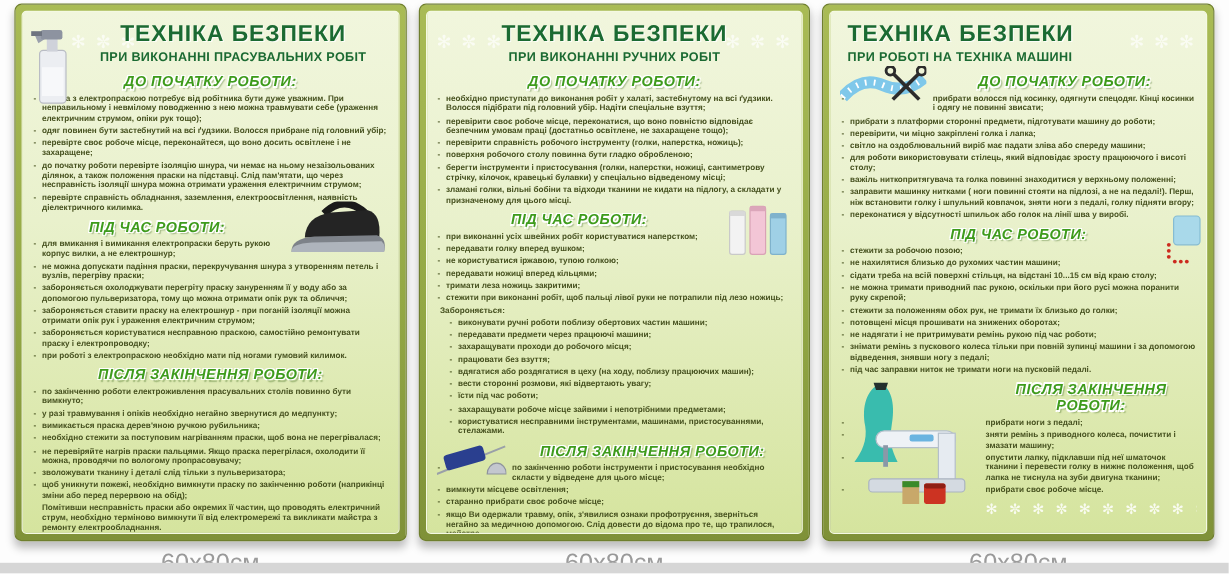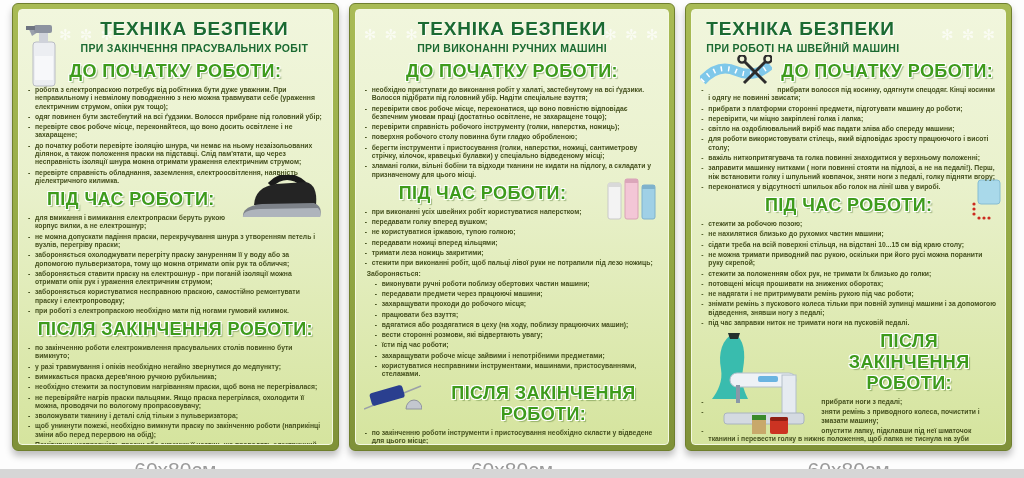--- a/index.html
+++ b/index.html
@@ -16,23 +16,23 @@
     background:linear-gradient(180deg,#f1f6dd 0%,#e9f1cc 38%,#dcea b0 70%,#d3e39c 100%);
     background:linear-gradient(180deg,#f1f6dd 0%,#e9f1cc 40%,#d5e49e 100%); }
   .titlebox { position:relative; text-align:center; padding:2px 0 3px 0; }
   .title { font-size:19px; font-weight:800; letter-spacing:0.8px; color:#1b6a32;
     text-shadow:1px 1px 0 rgba(255,255,255,0.8); }
   .subtitle { font-size:10.5px; font-weight:800; letter-spacing:0.3px; color:#1b6a32; margin-top:2px; }
   .p1 .titlebox { padding-left:38px; }
   .p3 .titlebox { text-align:left; padding-left:6px; }
   .orn { position:absolute; color:rgba(255,255,255,0.68); font-size:15px;
     letter-spacing:2px; white-space:nowrap; pointer-events:none; }
-  .sec-head { font-size:18px; font-weight:800; text-align:center; letter-spacing:0.4px;
+  .sec-head { font-size:12px; font-weight:800; text-align:center; letter-spacing:0.4px;
     color:#3e9b1c; margin:4px 0 4px 0;
-    text-shadow:-1px -1px 0 #fff,1px -1px 0 #fff,-1px 1px 0 #fff,1px 1px 0 #fff,2px 2px 1px rgba(40,90,10,0.35); }
+    text-shadow:-1px -1px 0 #fff,1px -1px 0 #fff,-1px 1px 0 #fff,1px 1px 0 #fff,2px 2px 1px rgba(40,90,10,0.35);font-style:italic; }
   ul.items { list-style:none; }
   ul.items li { position:relative; font-size:6.8px; line-height:1.22; font-weight:bold;
     color:#46511f; padding-left:8px; margin-bottom:2px; }
   ul.items li::before { content:"-"; position:absolute; left:1px; }
   ul.items.sub { margin-left:10px; }
   .lead, .note { font-size:6.8px; line-height:1.22; font-weight:bold; color:#46511f; }
   .lead { padding-left:3px; margin-bottom:2px; }
   .note { padding-left:8px; margin-top:1px; }
   .fl-r { float:right; margin-left:5px; }
   .fl-l { float:left; margin-right:5px; }
@@ -58,21 +58,21 @@
             <rect x="8" y="26" width="22" height="44" rx="3" fill="#eceef2" stroke="#b9bcc4" stroke-width="1"></rect>
             <rect x="10" y="40" width="18" height="24" fill="#f7f8fa"></rect>
             <rect x="14" y="16" width="9" height="11" fill="#cfd2da"></rect>
             <path d="M13,16 L3,11 L7,20 Z" fill="#9aa0ac"></path>
             <rect x="9" y="9" width="18" height="8" rx="2" fill="#8d93a0"></rect>
             <rect x="1" y="10" width="9" height="4" fill="#6e7480"></rect>
           </svg>
         </div>
         <div class="titlebox">
           <div class="title">ТЕХНІКА БЕЗПЕКИ</div>
-          <div class="subtitle">ПРИ ЗАКІНЧЕННЯ ПРАСУВАЛЬНИХ РОБІТ</div>
+          <div class="subtitle">ПРИ ВИКОНАННІ ПРАСУВАЛЬНИХ РОБІТ</div>
         </div>
         <div class="sec">
           <div class="sec-head">ДО ПОЧАТКУ РОБОТИ:</div>
           <ul class="items">
               <li>робота з електропраскою потребує від робітника бути дуже уважним. При неправильному і невмілому поводженню з нею можна травмувати себе (ураження електричним струмом, опіки рук тощо);</li>
               <li>одяг повинен бути застебнутий на всі ґудзики. Волосся прибране під головний убір;</li>
               <li>перевірте своє робоче місце, переконайтеся, що воно досить освітлене і не захаращене;</li>
               <li>до початку роботи перевірте ізоляцію шнура, чи немає на ньому незаізольованих ділянок, а також положення праски на підставці. Слід пам'ятати, що через несправність ізоляції шнура можна отримати ураження електричним струмом;</li>
               <li>перевірте справність обладнання, заземлення, електроосвітлення, наявність діелектричного килимка.</li>
             </ul>
@@ -111,21 +111,21 @@
         </div>
       </div>
     </div>
 
     <div class="poster p2">
       <div class="inner">
         <span class="orn" style="left:8px; top:16px;">✻ ✼ ✻</span>
         <span class="orn" style="right:8px; top:16px;">✻ ✼ ✻</span>
         <div class="titlebox">
           <div class="title">ТЕХНІКА БЕЗПЕКИ</div>
-          <div class="subtitle">ПРИ ВИКОНАННІ РУЧНИХ МАШИНІ</div>
+          <div class="subtitle">ПРИ ВИКОНАННІ РУЧНИХ РОБІТ</div>
         </div>
         <div class="sec">
           <div class="sec-head">ДО ПОЧАТКУ РОБОТИ:</div>
           <ul class="items">
               <li>необхідно приступати до виконання робіт у халаті, застебнутому на всі ґудзики. Волосся підібрати під головний убір. Надіти спеціальне взуття;</li>
               <li>перевірити своє робоче місце, переконатися, що воно повністю відповідає безпечним умовам праці (достатньо освітлене, не захаращене тощо);</li>
               <li>перевірити справність робочого інструменту (голки, наперстка, ножиць);</li>
               <li>поверхня робочого столу повинна бути гладко обробленою;</li>
               <li>берегти інструменти і пристосування (голки, наперстки, ножиці, сантиметрову стрічку, кілочок, кравецькі булавки) у спеціально відведеному місці;</li>
               <li>зламані голки, вільні бобіни та відходи тканини не кидати на підлогу, а складати у призначеному для цього місці.</li>
@@ -182,21 +182,21 @@
 
         </div>
       </div>
     </div>
 
     <div class="poster p3">
       <div class="inner">
         <span class="orn" style="right:8px; top:16px;">✻ ✼ ✻</span>
         <div class="titlebox">
           <div class="title">ТЕХНІКА БЕЗПЕКИ</div>
-          <div class="subtitle">ПРИ РОБОТІ НА ШВЕЙНІЙ МАШИНІ</div>
+          <div class="subtitle">ПРИ РОБОТІ НА ТЕХНІКА МАШИНІ</div>
         </div>
         <div class="abs" style="right:4px; top:168px;">
           <svg width="30" height="44" viewBox="0 0 30 44">
             <rect x="7" y="2" width="22" height="24" rx="3" fill="#a9d9ea" stroke="#86bcd2"></rect>
             <circle cx="3" cy="26" r="1.6" fill="#cc2a1e"></circle>
               <circle cx="3" cy="31" r="1.6" fill="#cc2a1e"></circle>
             <circle cx="3" cy="36" r="1.6" fill="#cc2a1e"></circle>
               <circle cx="8" cy="40" r="1.6" fill="#cc2a1e"></circle>
             <circle cx="13" cy="40" r="1.6" fill="#cc2a1e"></circle>
               <circle cx="18" cy="40" r="1.6" fill="#cc2a1e"></circle>

